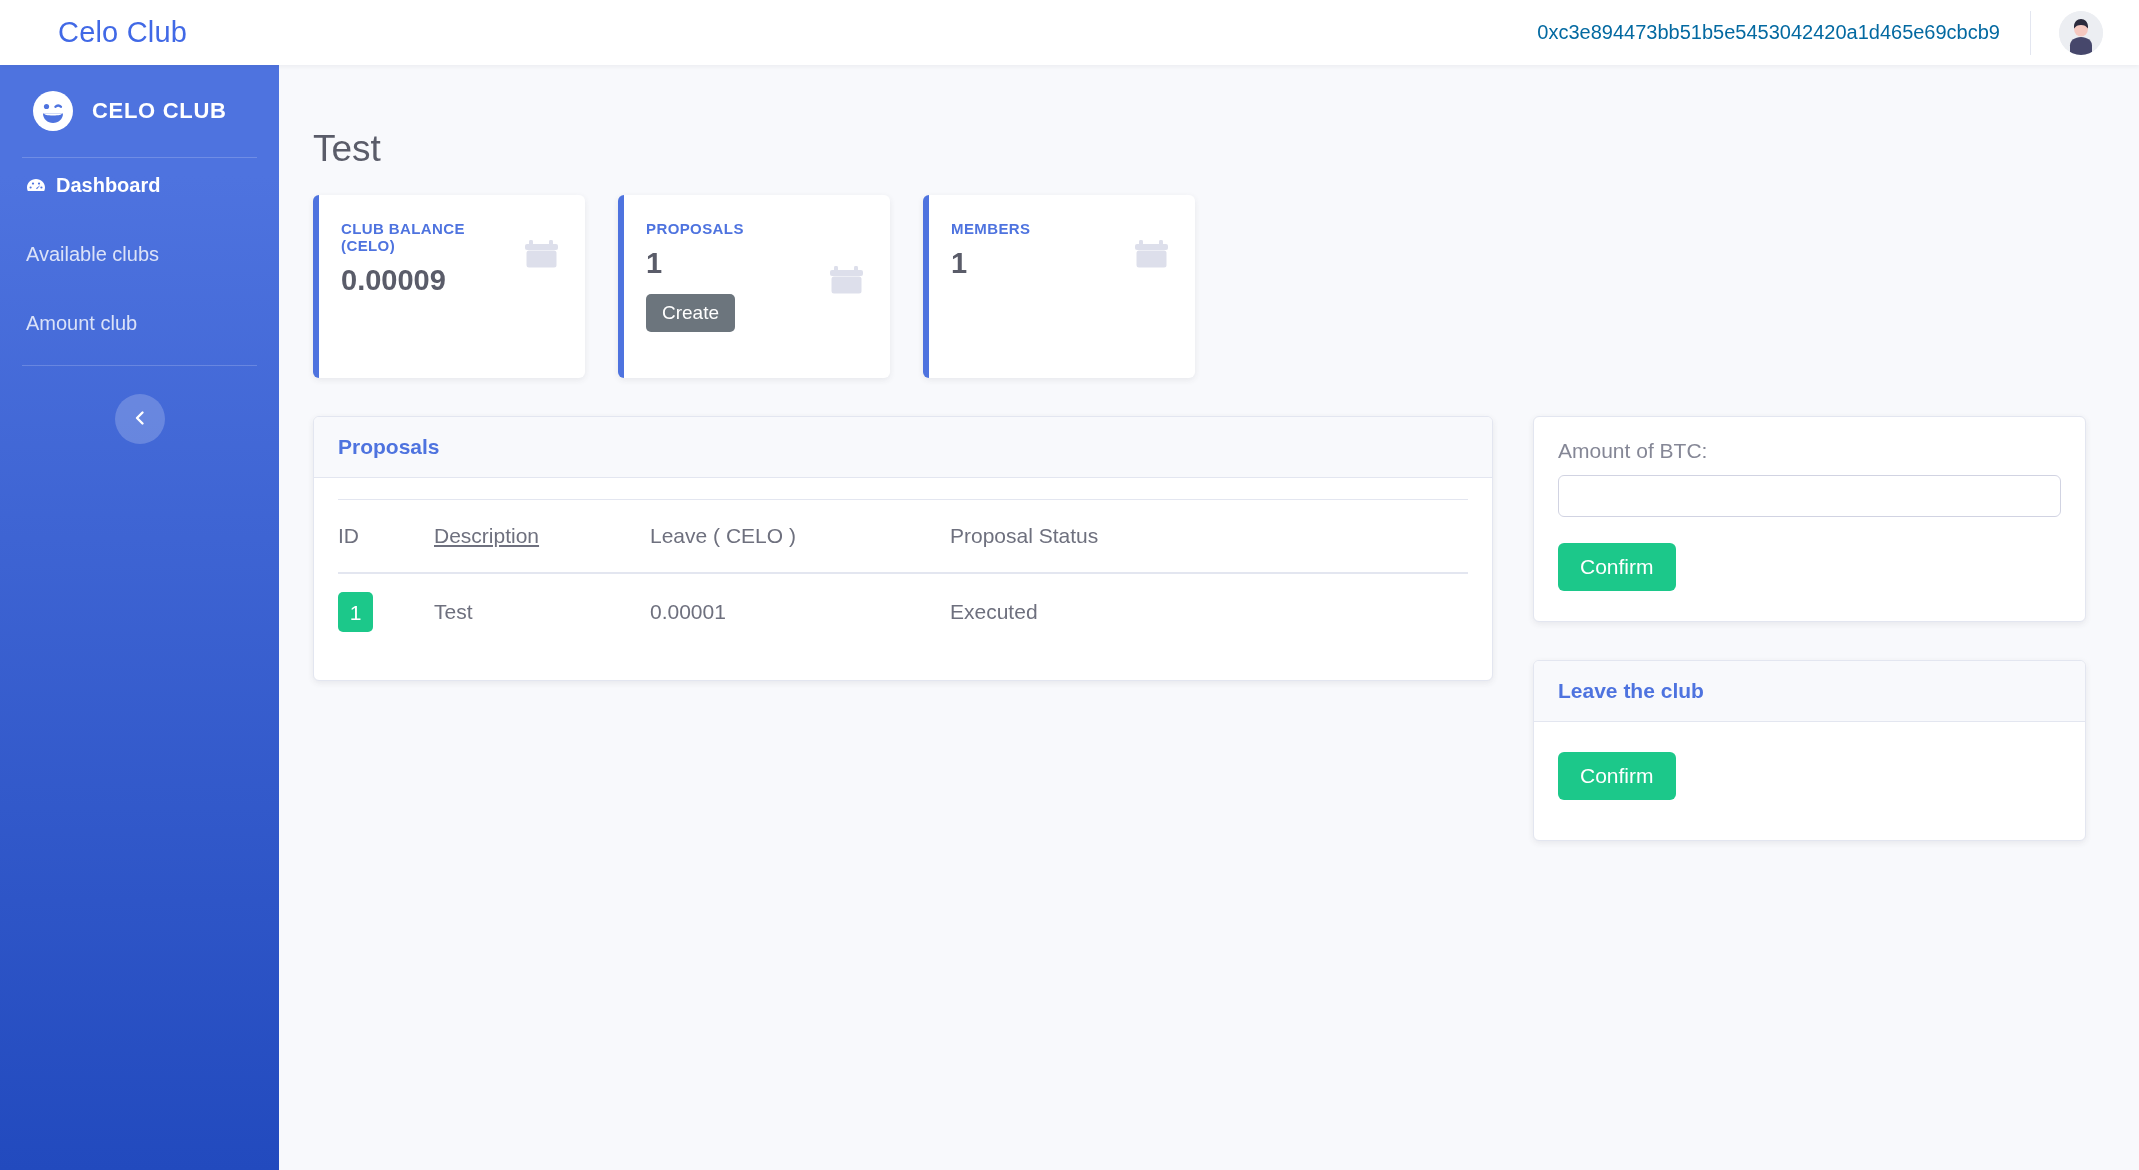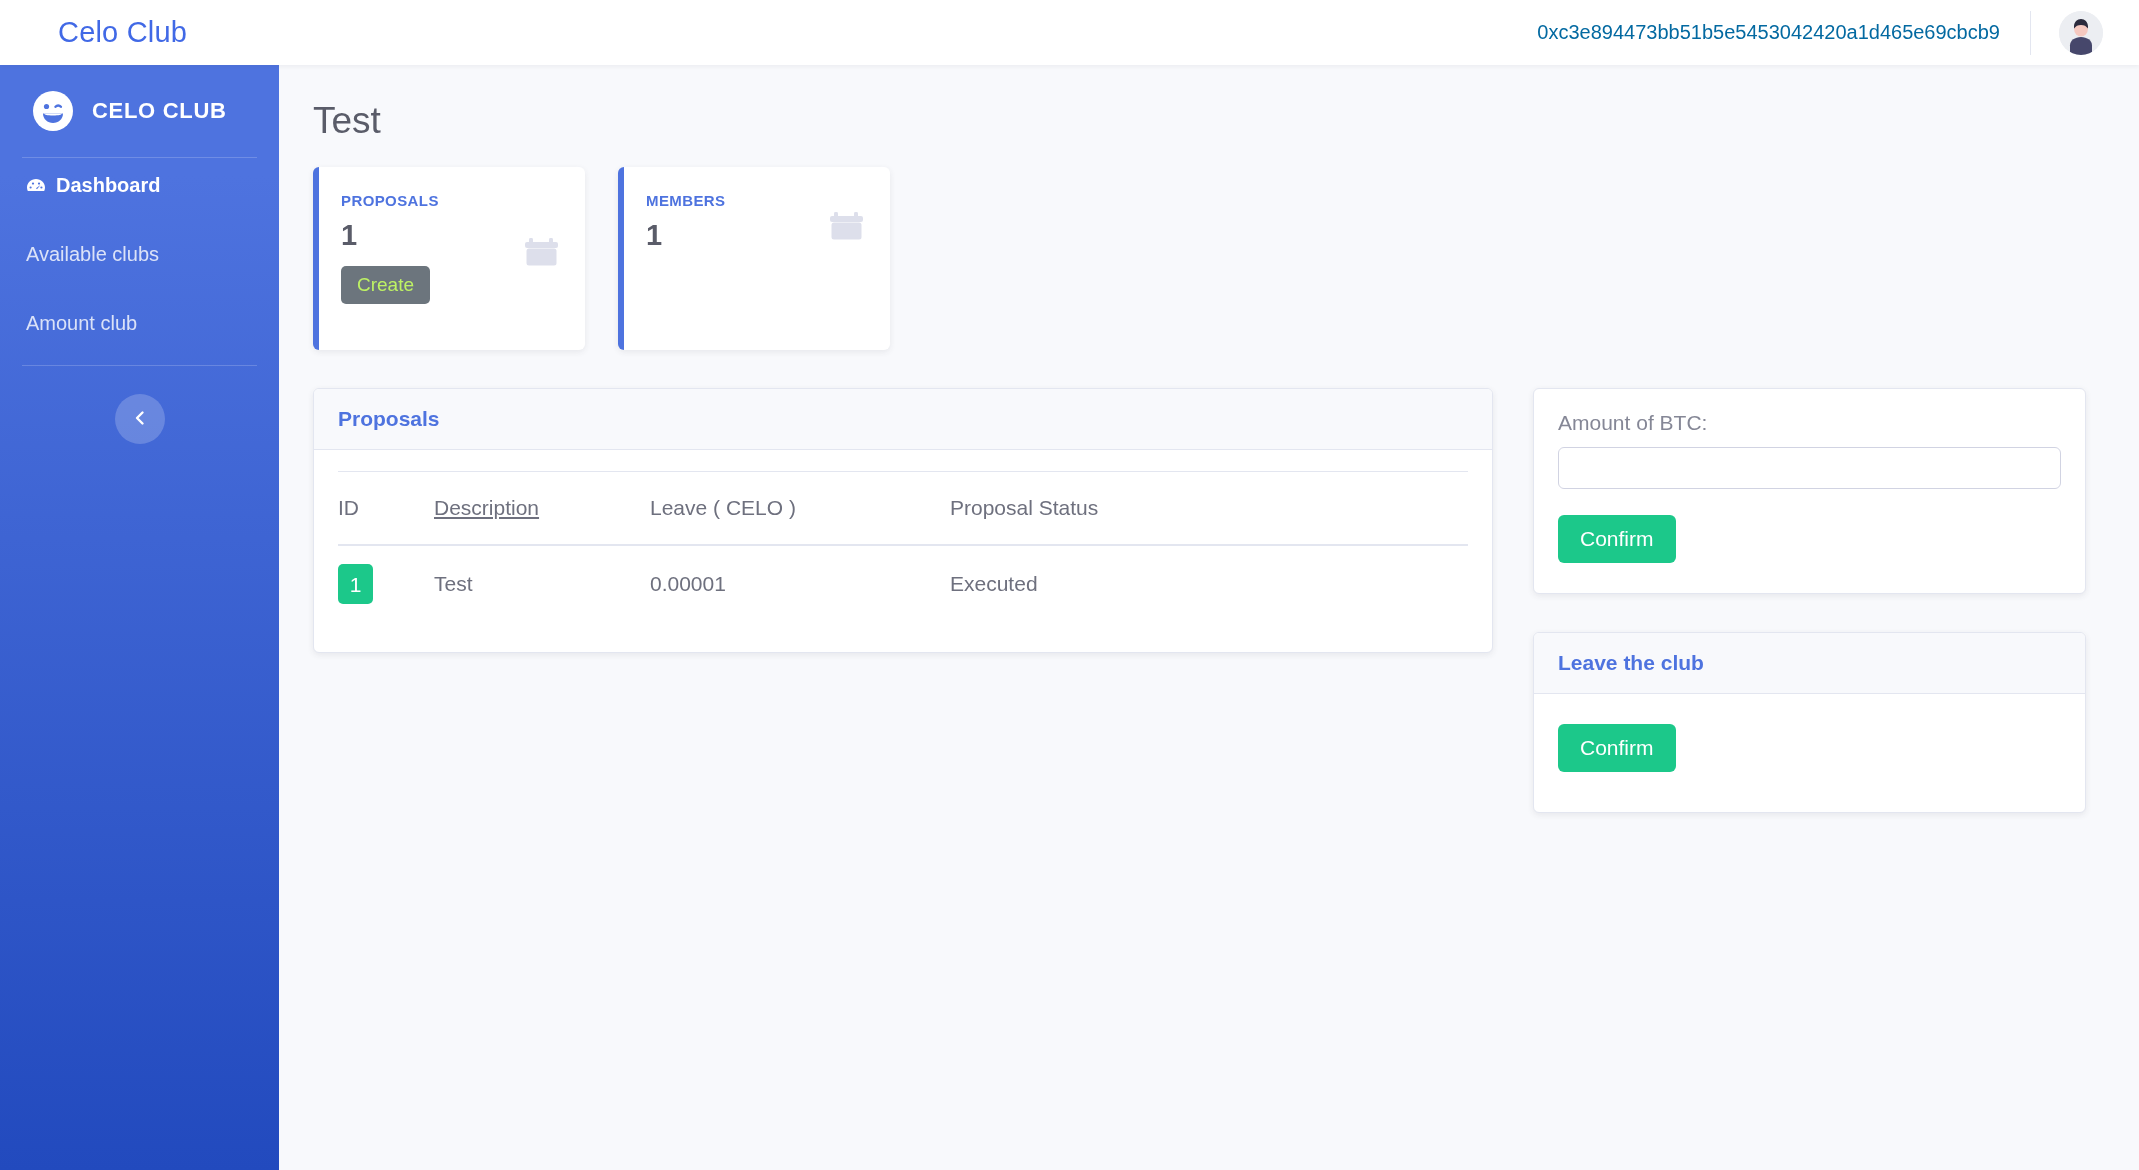--- a/index.html
+++ b/index.html
@@ -135,20 +135,21 @@
   .main {
     position: absolute;
     top: 65px; left: 279px;
     width: 1860px;
     height: 1105px;
     background: #f8f9fc;
     overflow: hidden;
   }
   .content {
     padding: 34px 20px 0 34px;
+    margin-top: 28px;
   }
   .page-title {
     font-size: 37px;
     color: #5a5c69;
     font-weight: 400;
     margin-bottom: 24px;
     line-height: 1.2;
   }
 
   
@@ -180,21 +181,21 @@
   }
   .stat-value {
     font-size: 29px;
     font-weight: bold;
     color: #5a5c69;
     line-height: 1.2;
   }
   .stat-btn {
     margin-top: 13px;
     background: #6c757d;
-    color: #bef264;
+    color: #ffffff;
     border: none;
     border-radius: 5px;
     font-size: 19px;
     padding: 8px 16px;
     cursor: pointer;
     font-family: "Liberation Sans", sans-serif;
   }
   .stat-icon {
     width: 43px; height: 43px;
     flex: 0 0 43px;
@@ -377,20 +378,34 @@
   </div>
 </div>
 
 <div class="main">
   <div class="content">
 
     <h1 class="page-title">Test</h1>
 
     <div class="stat-row">
 
+      <div class="stat-card">
+        <div class="stat-body">
+          <div class="stat-label">CLUB BALANCE (CELO)</div>
+          <div class="stat-value">0.00009</div>
+        </div>
+        <span class="stat-icon">
+          <svg width="43" height="43" viewBox="0 0 43 43">
+            <rect x="9" y="8" width="4" height="7" rx="1.4" fill="#dddfeb"></rect>
+            <rect x="29" y="8" width="4" height="7" rx="1.4" fill="#dddfeb"></rect>
+            <rect x="5" y="12" width="33" height="6" rx="2" fill="#dddfeb"></rect>
+            <rect x="6.5" y="18.5" width="30" height="17" rx="2.5" fill="#dddfeb"></rect>
+          </svg>
+        </span>
+      </div>
 
       <div class="stat-card proposals">
         <div class="stat-body">
           <div class="stat-label">PROPOSALS</div>
           <div class="stat-value">1</div>
           <button class="stat-btn">Create</button>
         </div>
         <span class="stat-icon">
           <svg width="43" height="43" viewBox="0 0 43 43">
             <rect x="9" y="8" width="4" height="7" rx="1.4" fill="#dddfeb"></rect>

